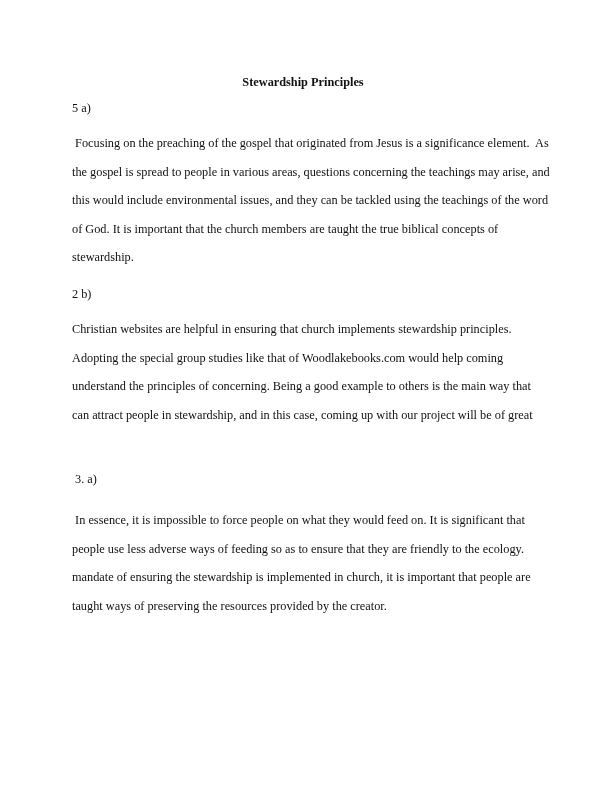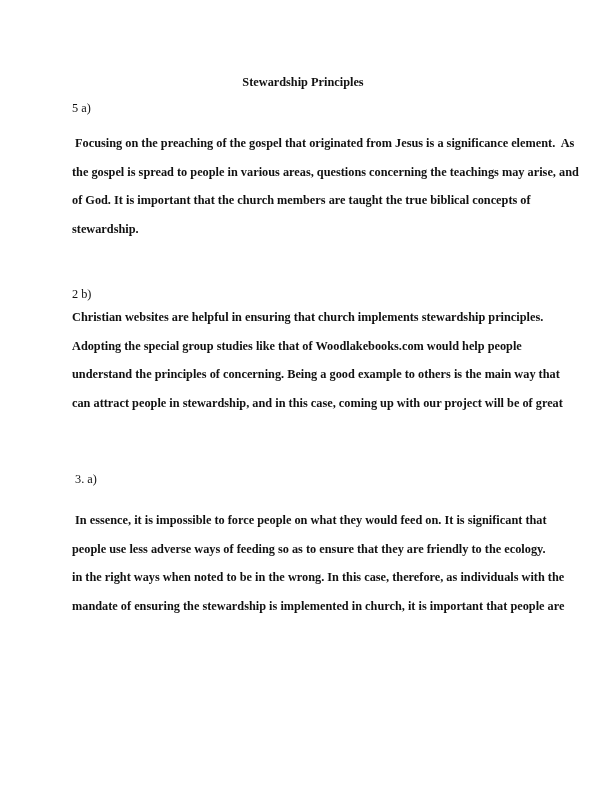--- a/index.html
+++ b/index.html
@@ -47,47 +47,47 @@
       left: 72px;
       width: 470px;
       font-size: 12.3px;
       margin: 0;
     }
     .line {
       display: block;
       height: 28.6px;
       line-height: 16px;
       white-space: pre;
-      font-weight: bold;
     }
   </style>
 </head>
 <body>
 
 <div class="page">
 
   <h1 class="title">Stewardship Principles</h1>
 
   <p class="label" style="top:100px;">5 a)</p>
   <div class="para" style="top:135px;">
     <span class="line"> Focusing on the preaching of the gospel that originated from Jesus is a significance element.  As</span>
     <span class="line">the gospel is spread to people in various areas, questions concerning the teachings may arise, and</span>
+    <span class="line">this would include environmental issues, and they can be tackled using the teachings of the word</span>
     <span class="line">of God. It is important that the church members are taught the true biblical concepts of</span>
     <span class="line">stewardship.</span>
   </div>
 
   <p class="label" style="top:286px;">2 b)</p>
-  <div class="para" style="top:309px;">
+  <div class="para" style="top:321px;">
     <span class="line">Christian websites are helpful in ensuring that church implements stewardship principles.</span>
-    <span class="line">Adopting the special group studies like that of Woodlakebooks.com would help people</span>
+    <span class="line">Adopting the special group studies like that of Woodlakebooks.com would help coming</span>
     <span class="line">understand the principles of concerning. Being a good example to others is the main way that</span>
     <span class="line">can attract people in stewardship, and in this case, coming up with our project will be of great</span>
   </div>
 
   <p class="label" style="top:471px;"> 3. a)</p>
   <div class="para" style="top:512px;">
     <span class="line"> In essence, it is impossible to force people on what they would feed on. It is significant that</span>
     <span class="line">people use less adverse ways of feeding so as to ensure that they are friendly to the ecology.</span>
-    <span class="line">in the right ways when noted to be in the wrong. In this case, therefore, as individuals with the</span>
     <span class="line">mandate of ensuring the stewardship is implemented in church, it is important that people are</span>
+    <span class="line">taught ways of preserving the resources provided by the creator.</span>
   </div>
 
 </div>
 
 </body></html>

